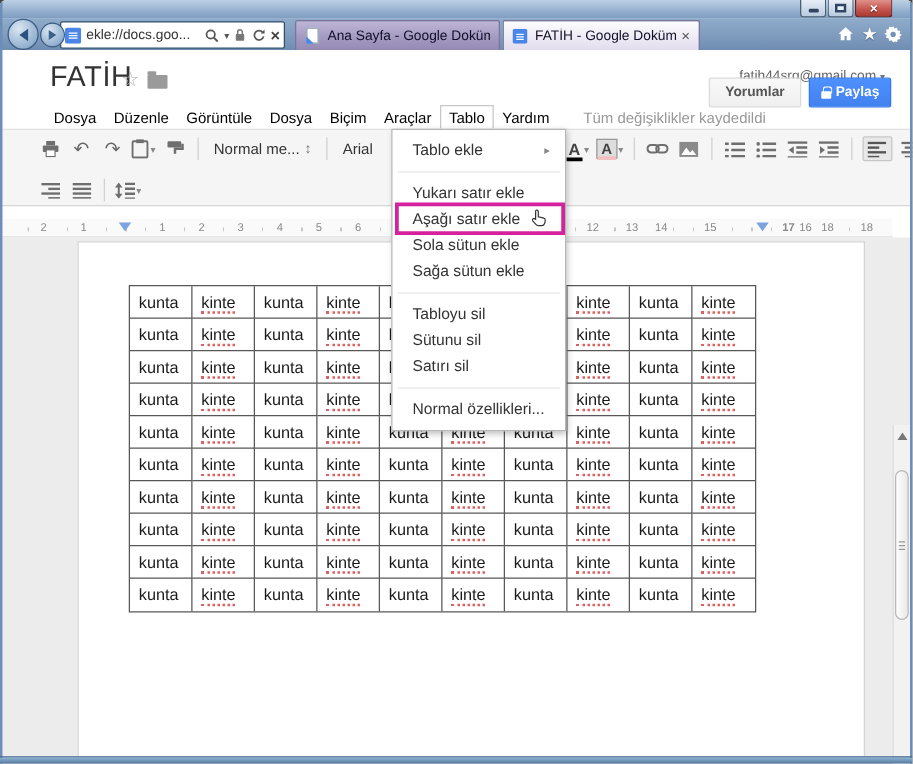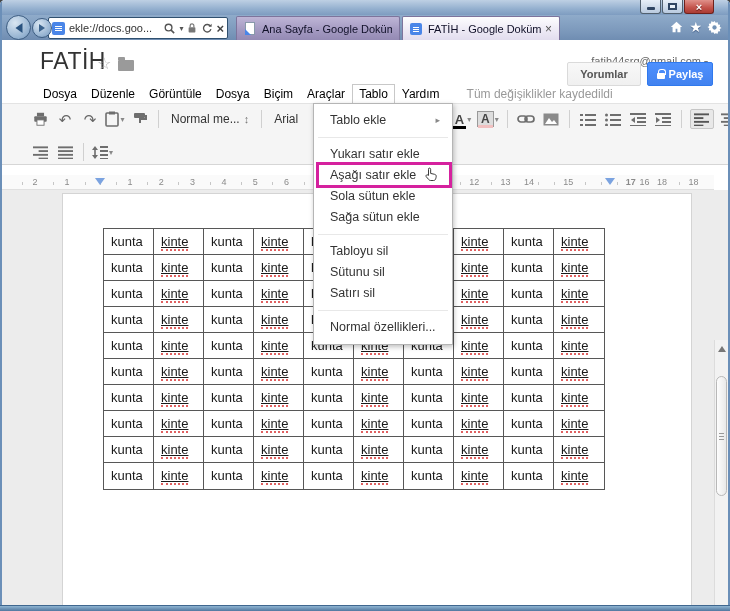--- a/index.html
+++ b/index.html
@@ -117,21 +117,21 @@
 
   
   .canvas { position:absolute; left:0; top:150px; width:726px; height:415px; background:#ececec; }
   .page { position:absolute; left:60px; top:3px; width:630px; height:412px; background:#fff; border:1px solid #d4d4d4; border-bottom:none; }
   .doc-table { position:absolute; left:101px; top:38px; border:1px solid #575757; background:#fff;
                display:grid; grid-template-columns:repeat(10,50px); }
   .doc-cell { width:50px; height:26px; border-right:1px solid #575757; border-bottom:1px solid #575757;
               font-size:13px; color:#1a1a1a; line-height:25px; padding-left:7px; overflow:hidden; }
   .doc-cell:nth-child(10n) { border-right:none; }
   .doc-cell:nth-last-child(-n+10) { border-bottom:none; }
-  .misspelled { text-decoration:underline; border-bottom:2px dotted #e06060; padding-bottom:0; }
+  .misspelled { border-bottom:2px dotted #e06060; padding-bottom:0; }
 
   
   .scrollbar { position:absolute; right:0; top:150px; width:14px; height:415px; background:#f2f2f2; border-left:1px solid #dcdcdc; }
   .sb-up, .sb-down { position:absolute; left:3px; width:0; height:0; border-style:solid; }
   .sb-up { top:6px; border-width:0 4px 6px 4px; border-color:transparent transparent #777 transparent; }
   .sb-thumb { position:absolute; left:1px; top:36px; width:11px; height:120px; background:linear-gradient(90deg,#fdfdfd,#e9e9e9);
               border:1px solid #b8b8b8; border-radius:6px; }
   .sb-grip { position:absolute; left:2px; top:56px; width:5px; height:1px; background:#999;
              box-shadow:0 3px 0 #999, 0 6px 0 #999; }
 

